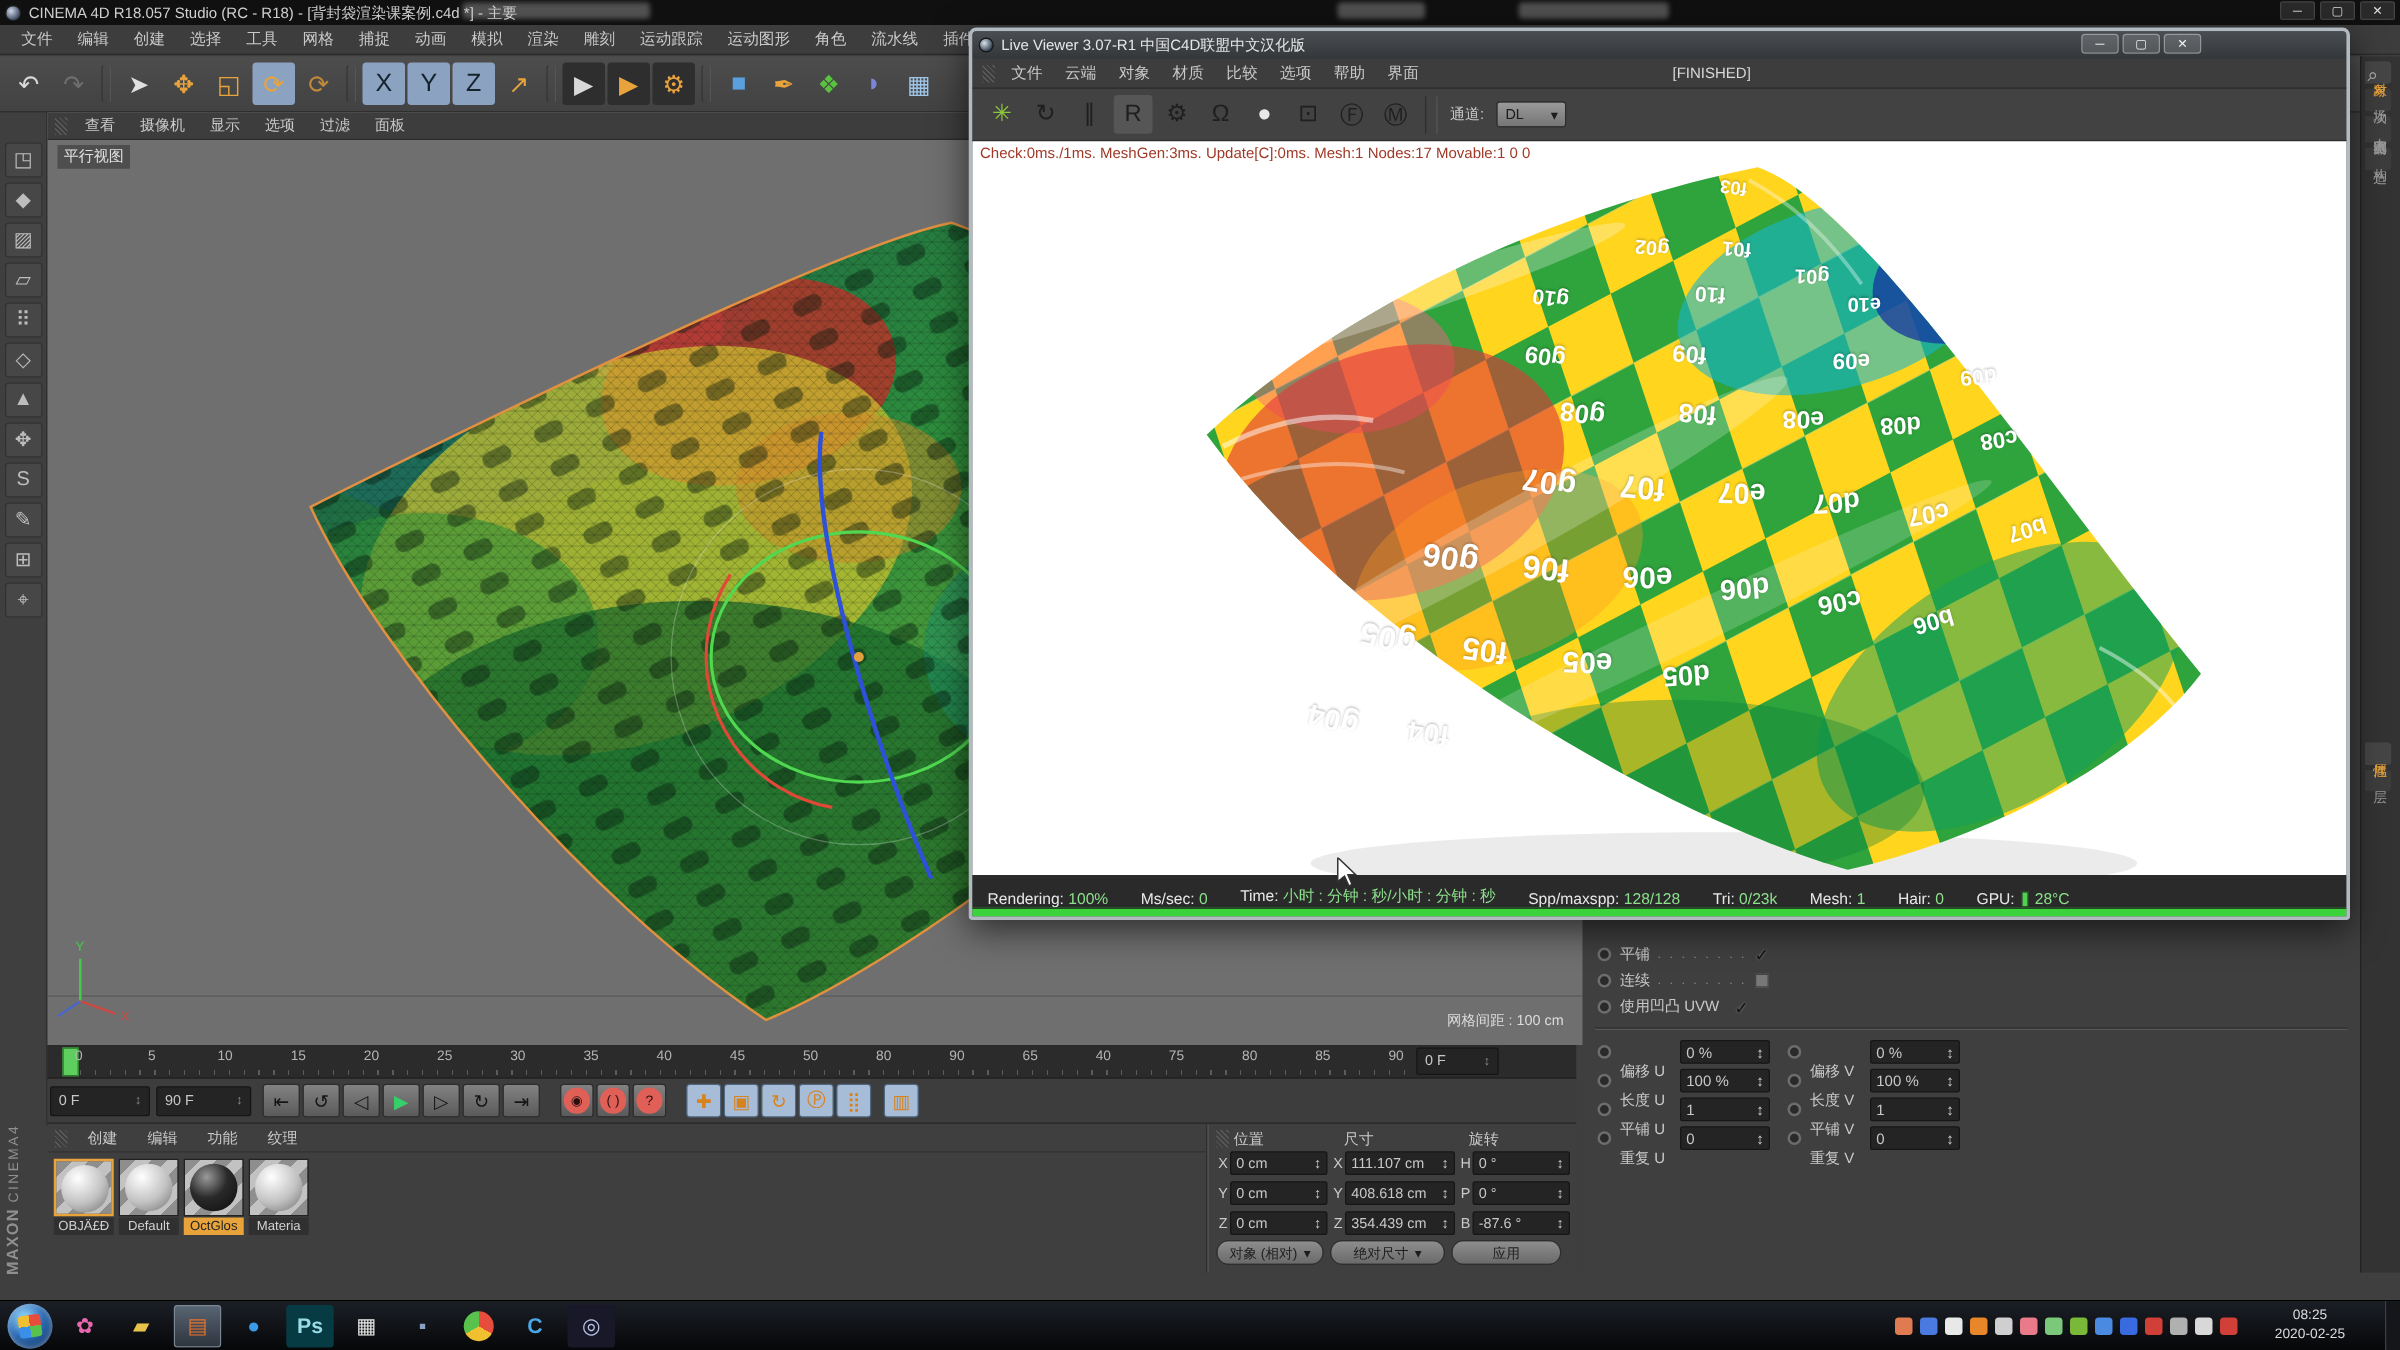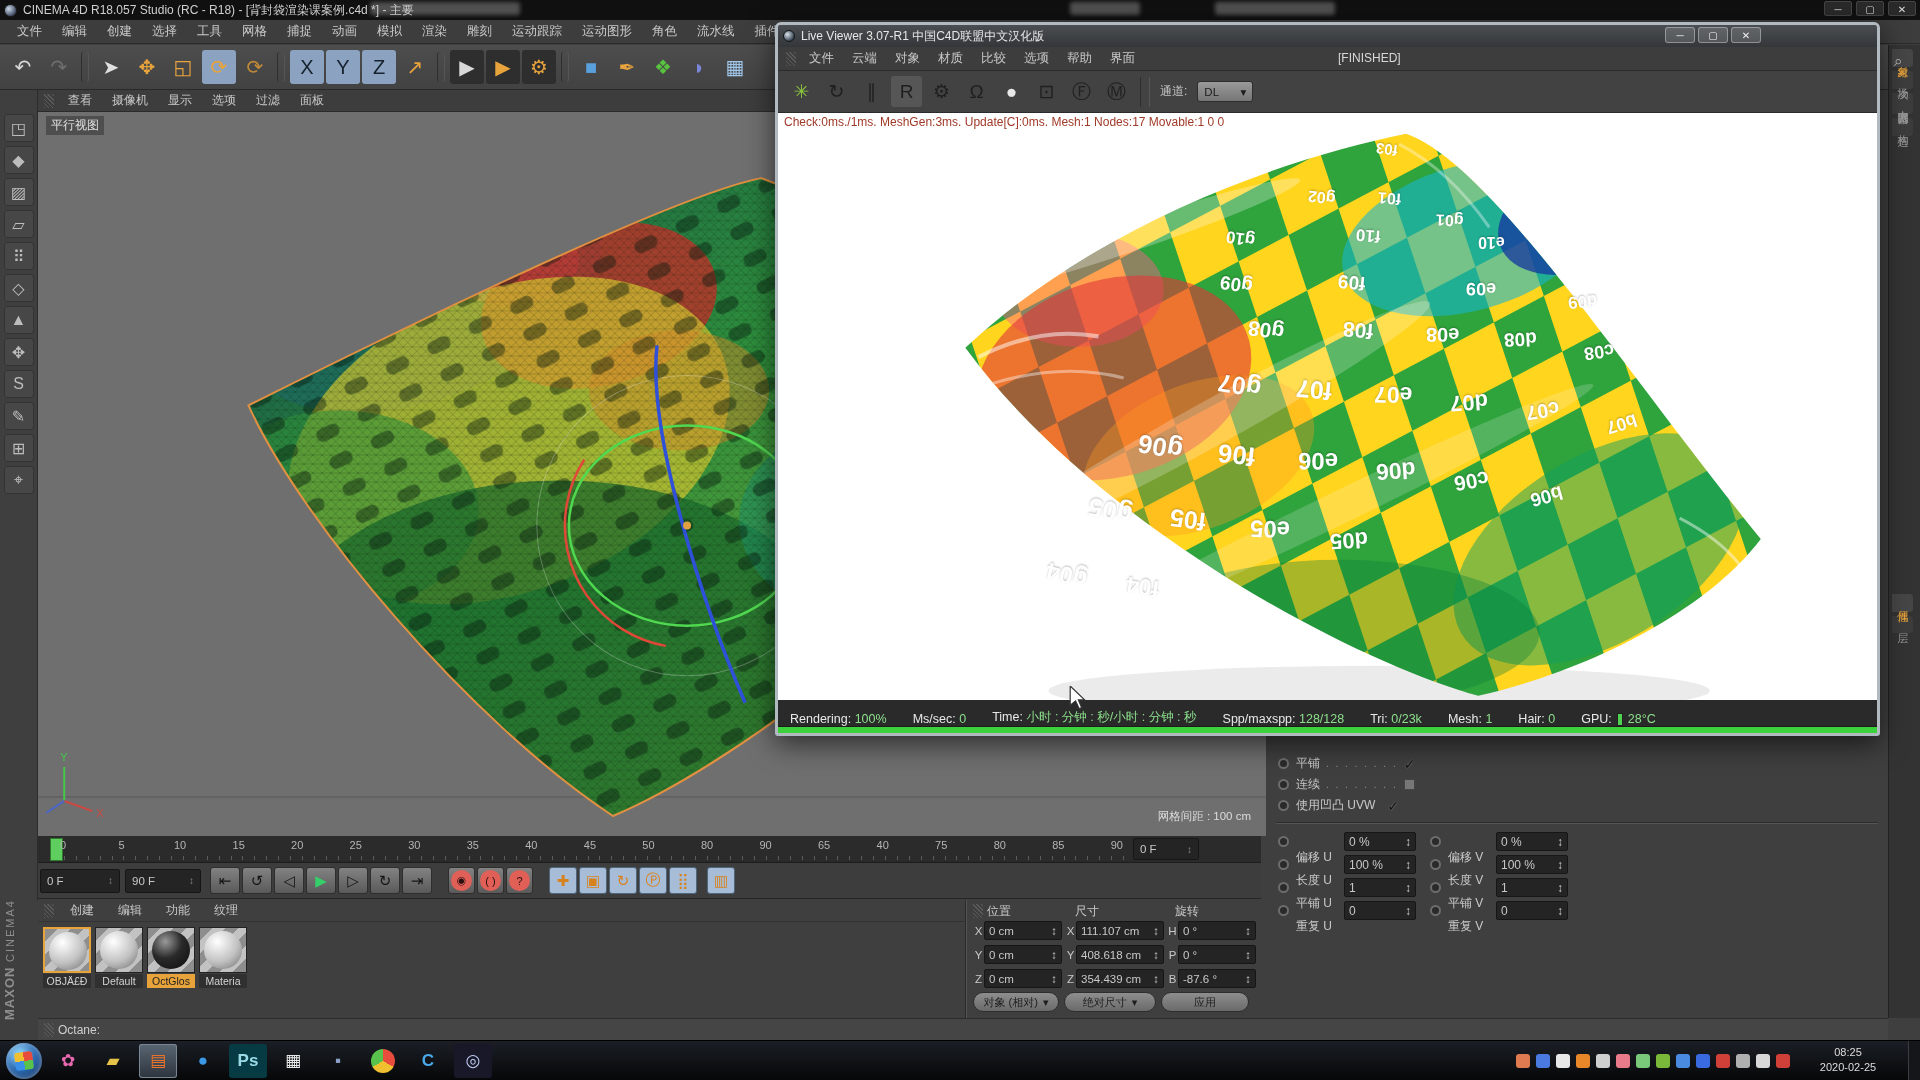--- a/index.html
+++ b/index.html
@@ -776,24 +776,20 @@
   <div class="dock-tab">构造</div>
 </div>
     <div class="dock-group-b">
   <div class="dock-tab active">属性</div>
 
   <div class="dock-tab">层</div>
 </div>
   </div>
   <span class="dock-search">⌕</span>
 
-  <div class="app-status">
-    <span class="grip"></span>
-    <span>Octane:</span>
-  </div>
 
   <div class="branding">
     <div class="vert"><span>MAXON</span> <small>CINEMA4D</small></div>
   </div>
 
   <div id="lv">
     <div class="lv-titlebar">
       <span class="lv-ico"></span>
       <span>Live Viewer 3.07-R1 中国C4D联盟中文汉化版</span>
       <div class="lv-winbtns">

